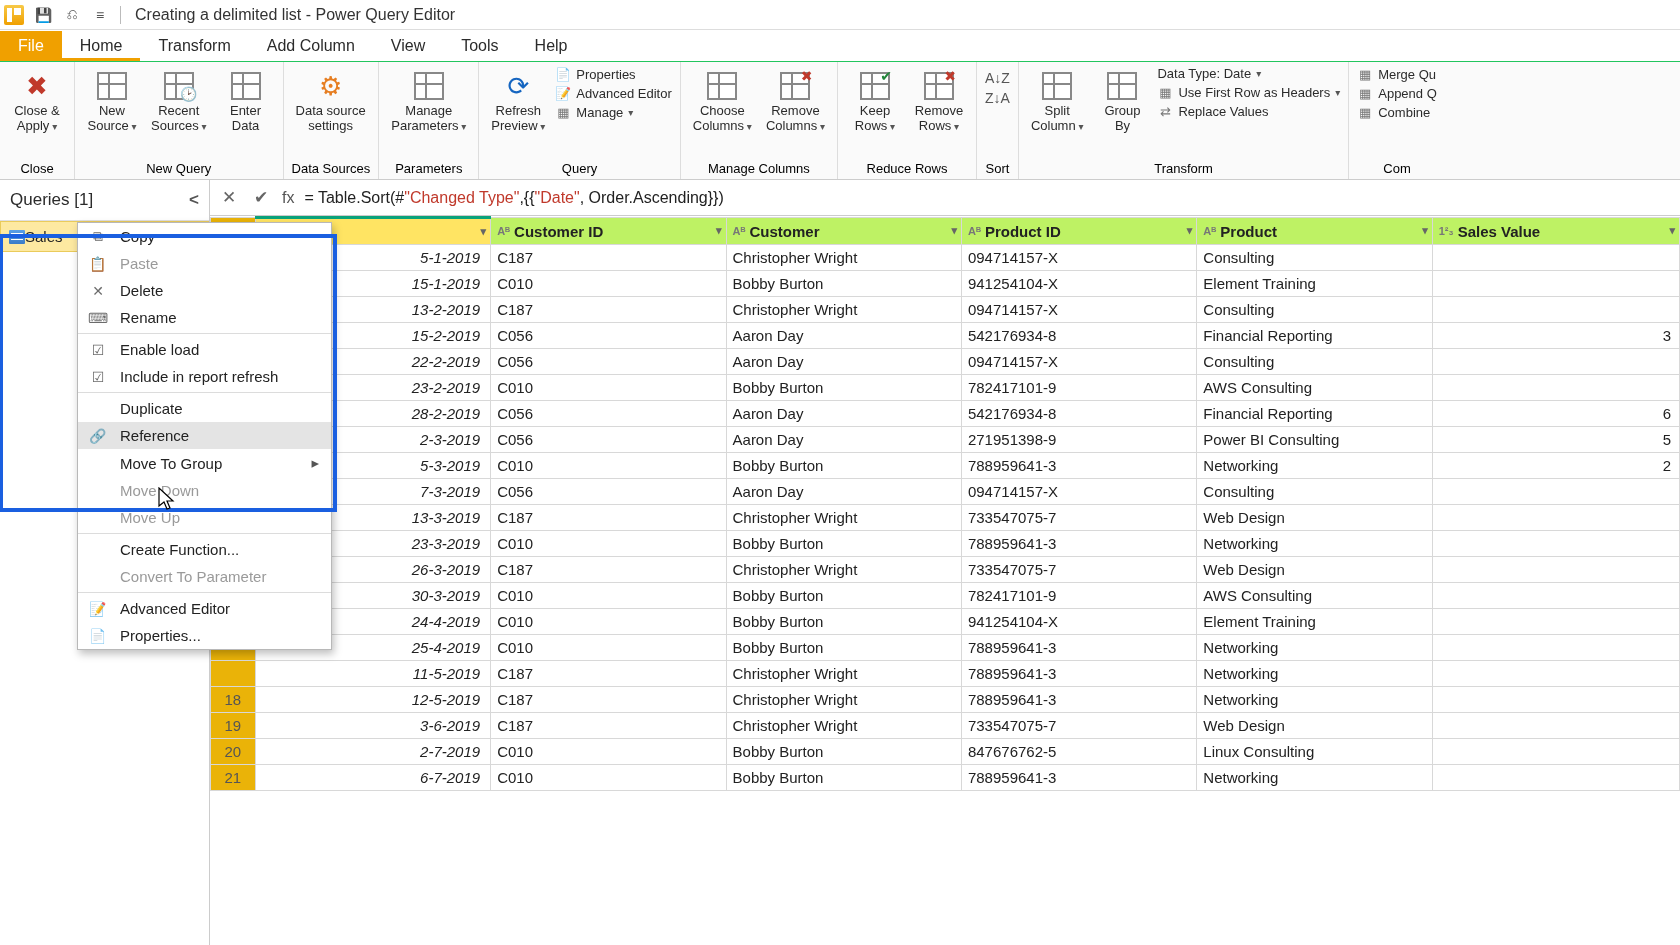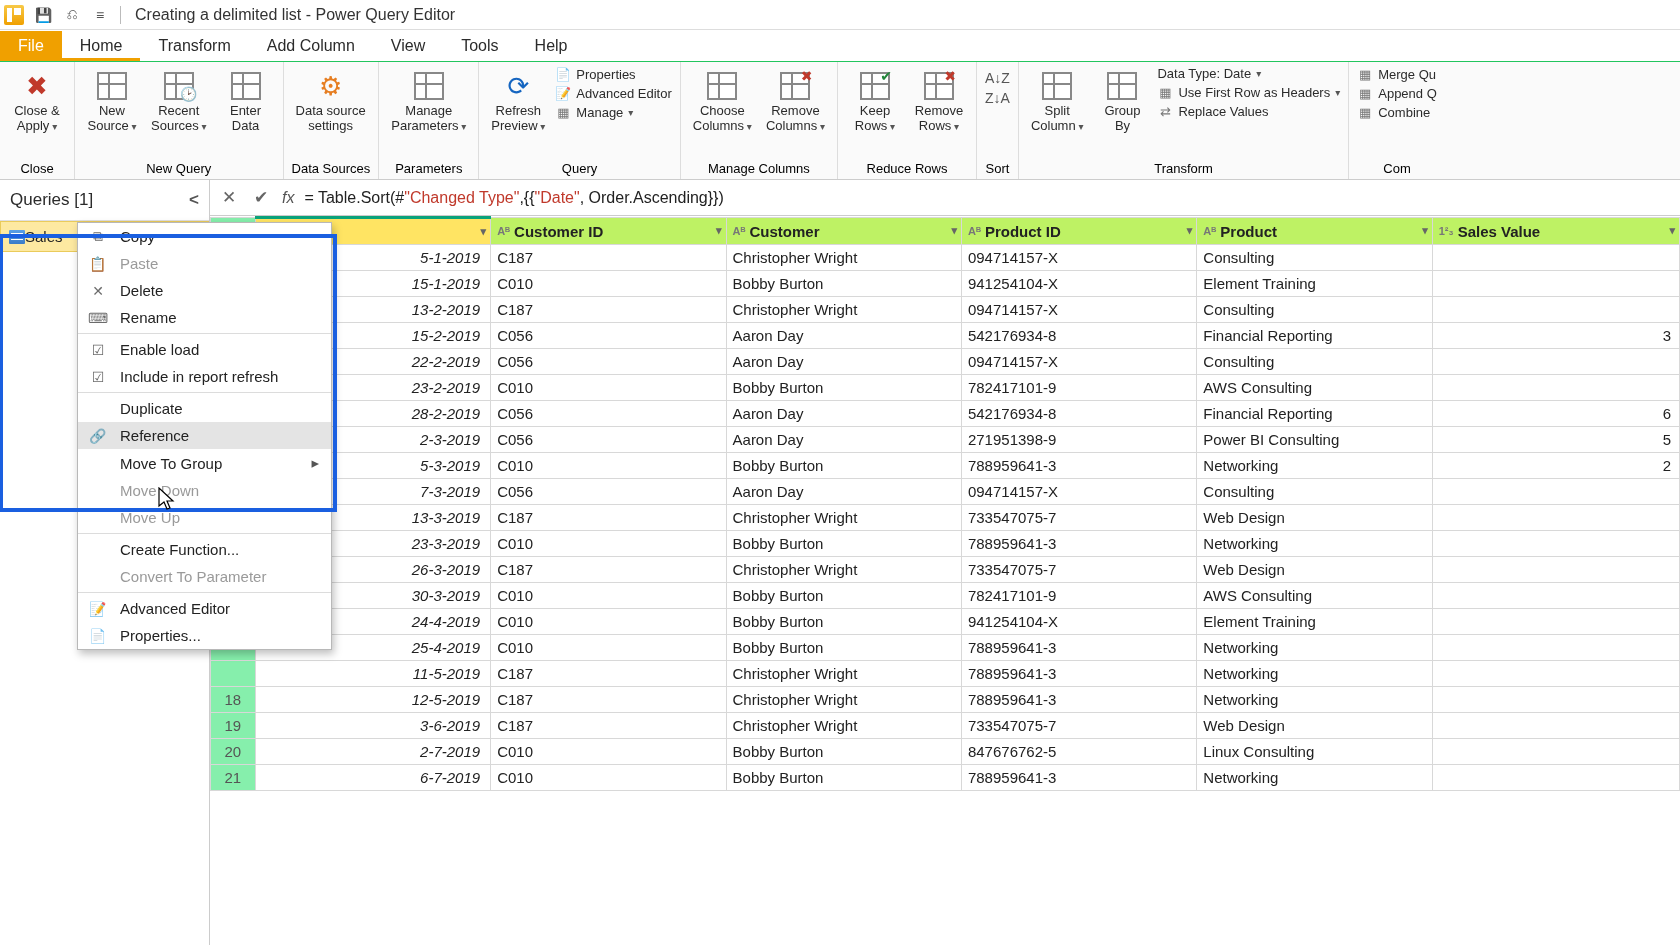--- a/index.html
+++ b/index.html
@@ -39,30 +39,30 @@
   .queries-head { padding:10px 10px; font-size:17px; color:#2b2b2b; display:flex; justify-content:space-between; align-items:center; border-bottom:1px solid #e0e0e0; }
   .queries-head .collapse { font-weight:bold; color:#555; }
   .query-item { padding:6px 8px; background:#fde9a1; border:1px solid #eacb5b; display:flex; align-items:center; font-size:15px; position:relative; }
   .tblico { width:16px; height:14px; background:linear-gradient(#5aa0e6,#3a7cc8); border-radius:1px; position:relative; }
   .tblico::before { content:""; position:absolute; left:2px; top:3px; width:12px; height:8px; background:repeating-linear-gradient(#fff,#fff 1px,transparent 1px,transparent 3px); }
 
   
   .formula-area { display:flex; flex-direction:column; flex:1; }
   .formula-bar { height:36px; border-bottom:1px solid #ccc; display:flex; align-items:center; padding:0 8px; gap:10px; }
   .formula-bar .fb-btn { width:22px; text-align:center; color:#666; font-size:17px; }
-  .formula-bar .fx { font-style:italic; font-size:16px; color:#555; }
+  .formula-bar .fx { font-size:16px; color:#555; }
   .formula-bar .formula { flex:1; font-family: Consolas, monospace; font-size:16px; color:#222; white-space:nowrap; }
   .formula .str { color:#c0392b; }
 
   
   .grid { flex:1; overflow:auto; position:relative; }
   table { border-collapse:collapse; width:100%; table-layout:fixed; }
   th, td { border:1px solid #d8d8d8; padding:4px 6px; font-size:15px; height:26px; white-space:nowrap; overflow:hidden; }
   th { background:#bef264; position:relative; }
-  th.row-head, td.row-head { width:38px; text-align:center; background:#86efac; color:#555; }
+  th.row-head, td.row-head { width:38px; text-align:center; background:#eab308; color:#555; }
   th .col-th { display:flex; align-items:center; gap:4px; }
   th .type-ico { font-size:11px; color:#777; }
   th .filter { position:absolute; right:4px; top:6px; color:#666; font-size:11px; }
   th.sel { background:#ffe463; border-top:3px solid #0aa37a; }
   col.c-row { width:38px; }
   col.c-date { width:200px; }
   col.c-cid { width:200px; }
   col.c-cust { width:200px; }
   col.c-pid { width:200px; }
   col.c-prod { width:200px; }

